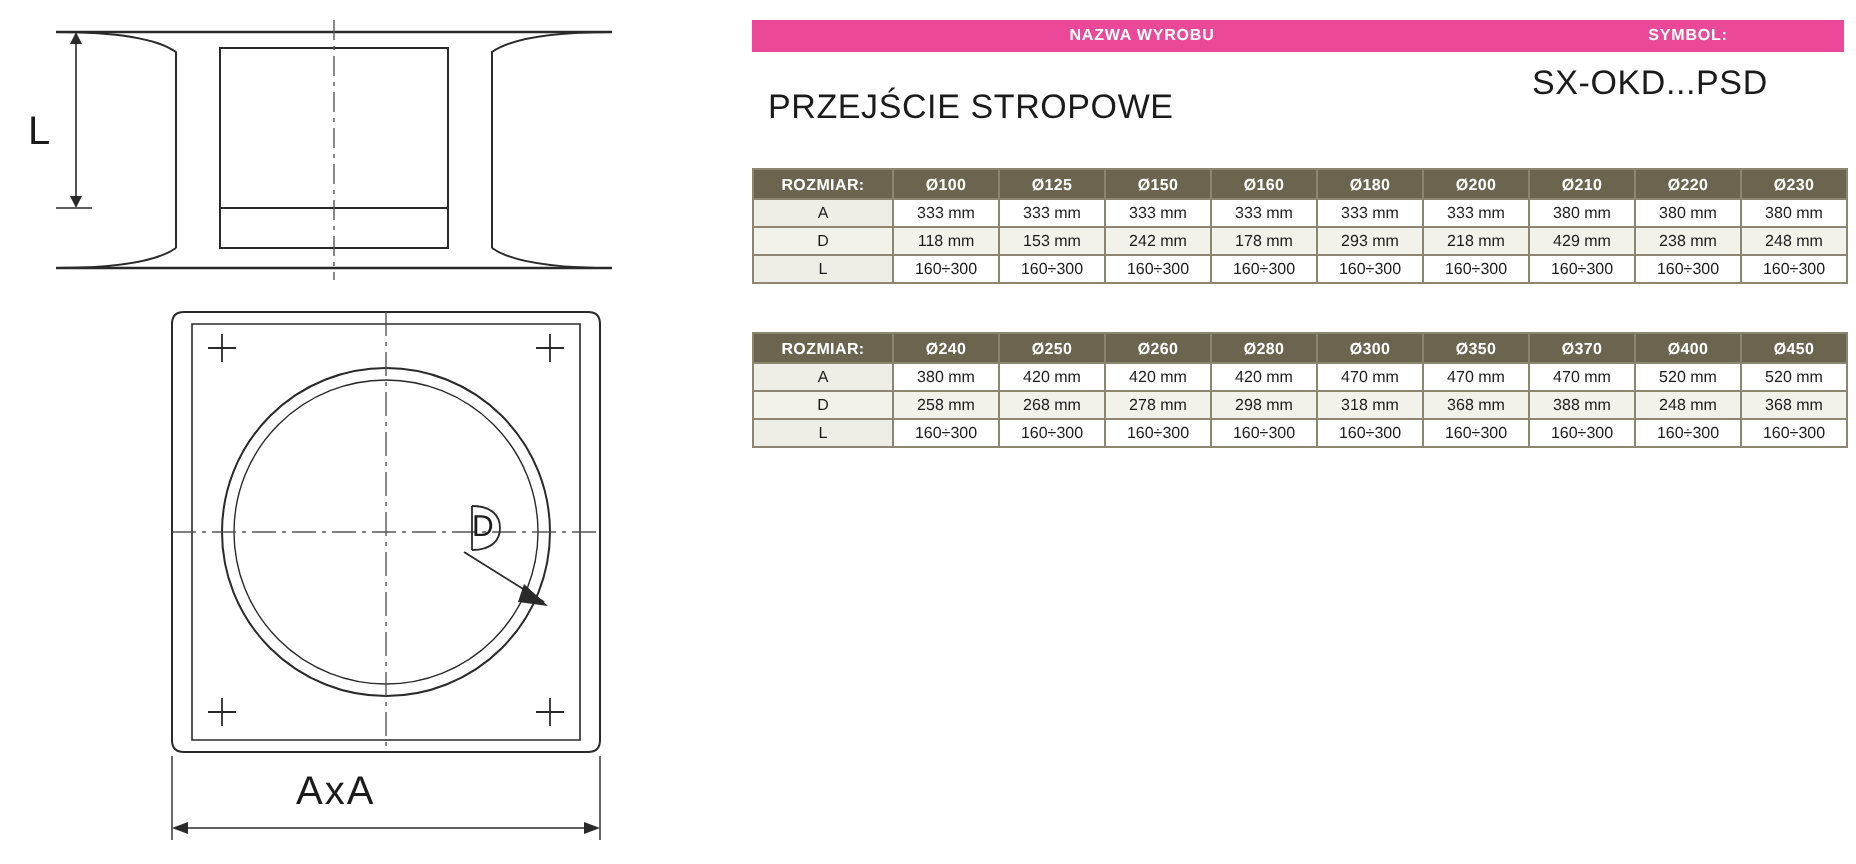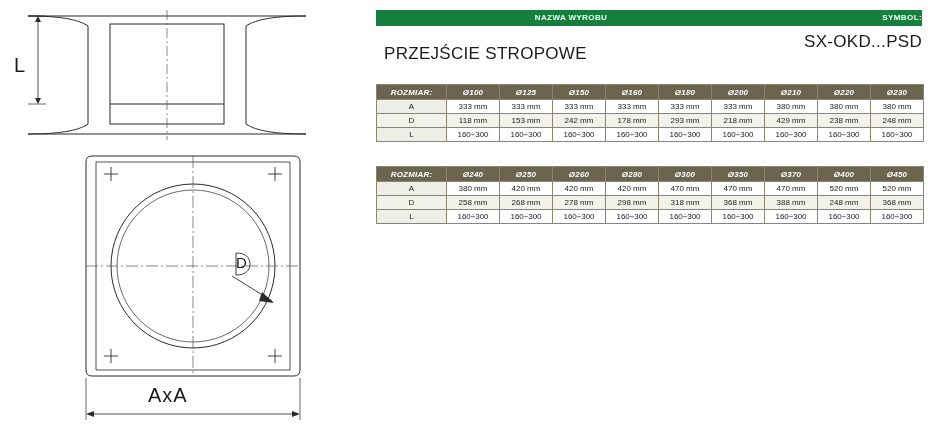--- a/index.html
+++ b/index.html
@@ -37,39 +37,39 @@
     height: 432px;
   }
 
   
   .header-band {
     position: absolute;
     left: 6px;
     top: 10px;
     width: 546px;
     height: 16px;
-    background: #15803d;
+    background: #ec4899;
   }
   .header-band .band-label {
     position: absolute;
     top: 3px;
     font-size: 8px;
     font-weight: bold;
     color: #ffffff;
     letter-spacing: 0.4px;
   }
   .header-band .band-label.left {
     left: 0;
     width: 390px;
     text-align: center;
   }
   .header-band .band-label.right {
     left: 390px;
     width: 156px;
-    text-align: right;
+    text-align: center;
   }
   .header-values {
     position: absolute;
     left: 6px;
     top: 32px;
     width: 546px;
     height: 28px;
   }
   .header-values .product-name {
     position: absolute;
@@ -77,21 +77,21 @@
     top: 12px;
     font-size: 17px;
     color: #1b1b1b;
     letter-spacing: 0.3px;
   }
   .header-values .product-symbol {
     position: absolute;
     left: 390px;
     top: 0;
     width: 156px;
-    text-align: right;
+    text-align: left;
     font-size: 17px;
     color: #1b1b1b;
     letter-spacing: 0.3px;
   }
 
   
   table.size-table {
     position: absolute;
     border-collapse: collapse;
     table-layout: fixed;
@@ -108,21 +108,20 @@
     font-weight: normal;
     color: #1b1b1b;
   }
   table.size-table thead td {
     background: #6b6550;
     color: #ffffff;
     font-weight: bold;
     font-size: 8px;
     letter-spacing: 0.2px;
     height: 14px;
-    font-style: italic;
   }
   table.size-table .rowhead {
     background: #efeee6;
     font-weight: normal;
     font-size: 8px;
   }
   table.size-table tbody tr.alt td {
     background: #f3f2ea;
   }
   table.size-table td.col-first {

